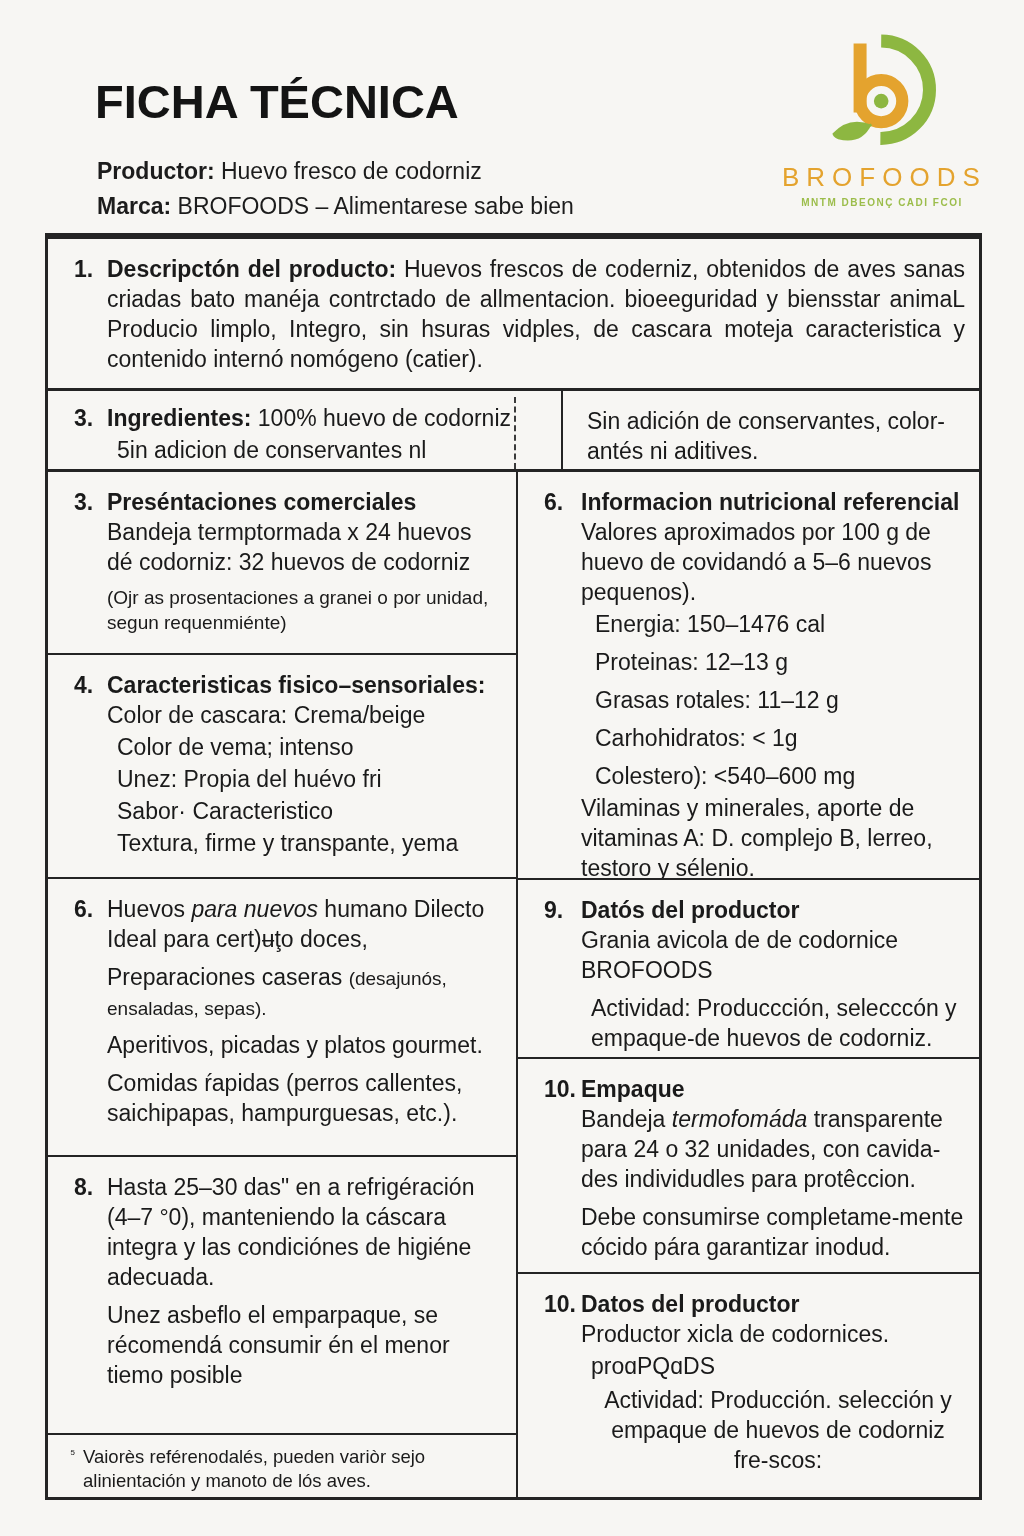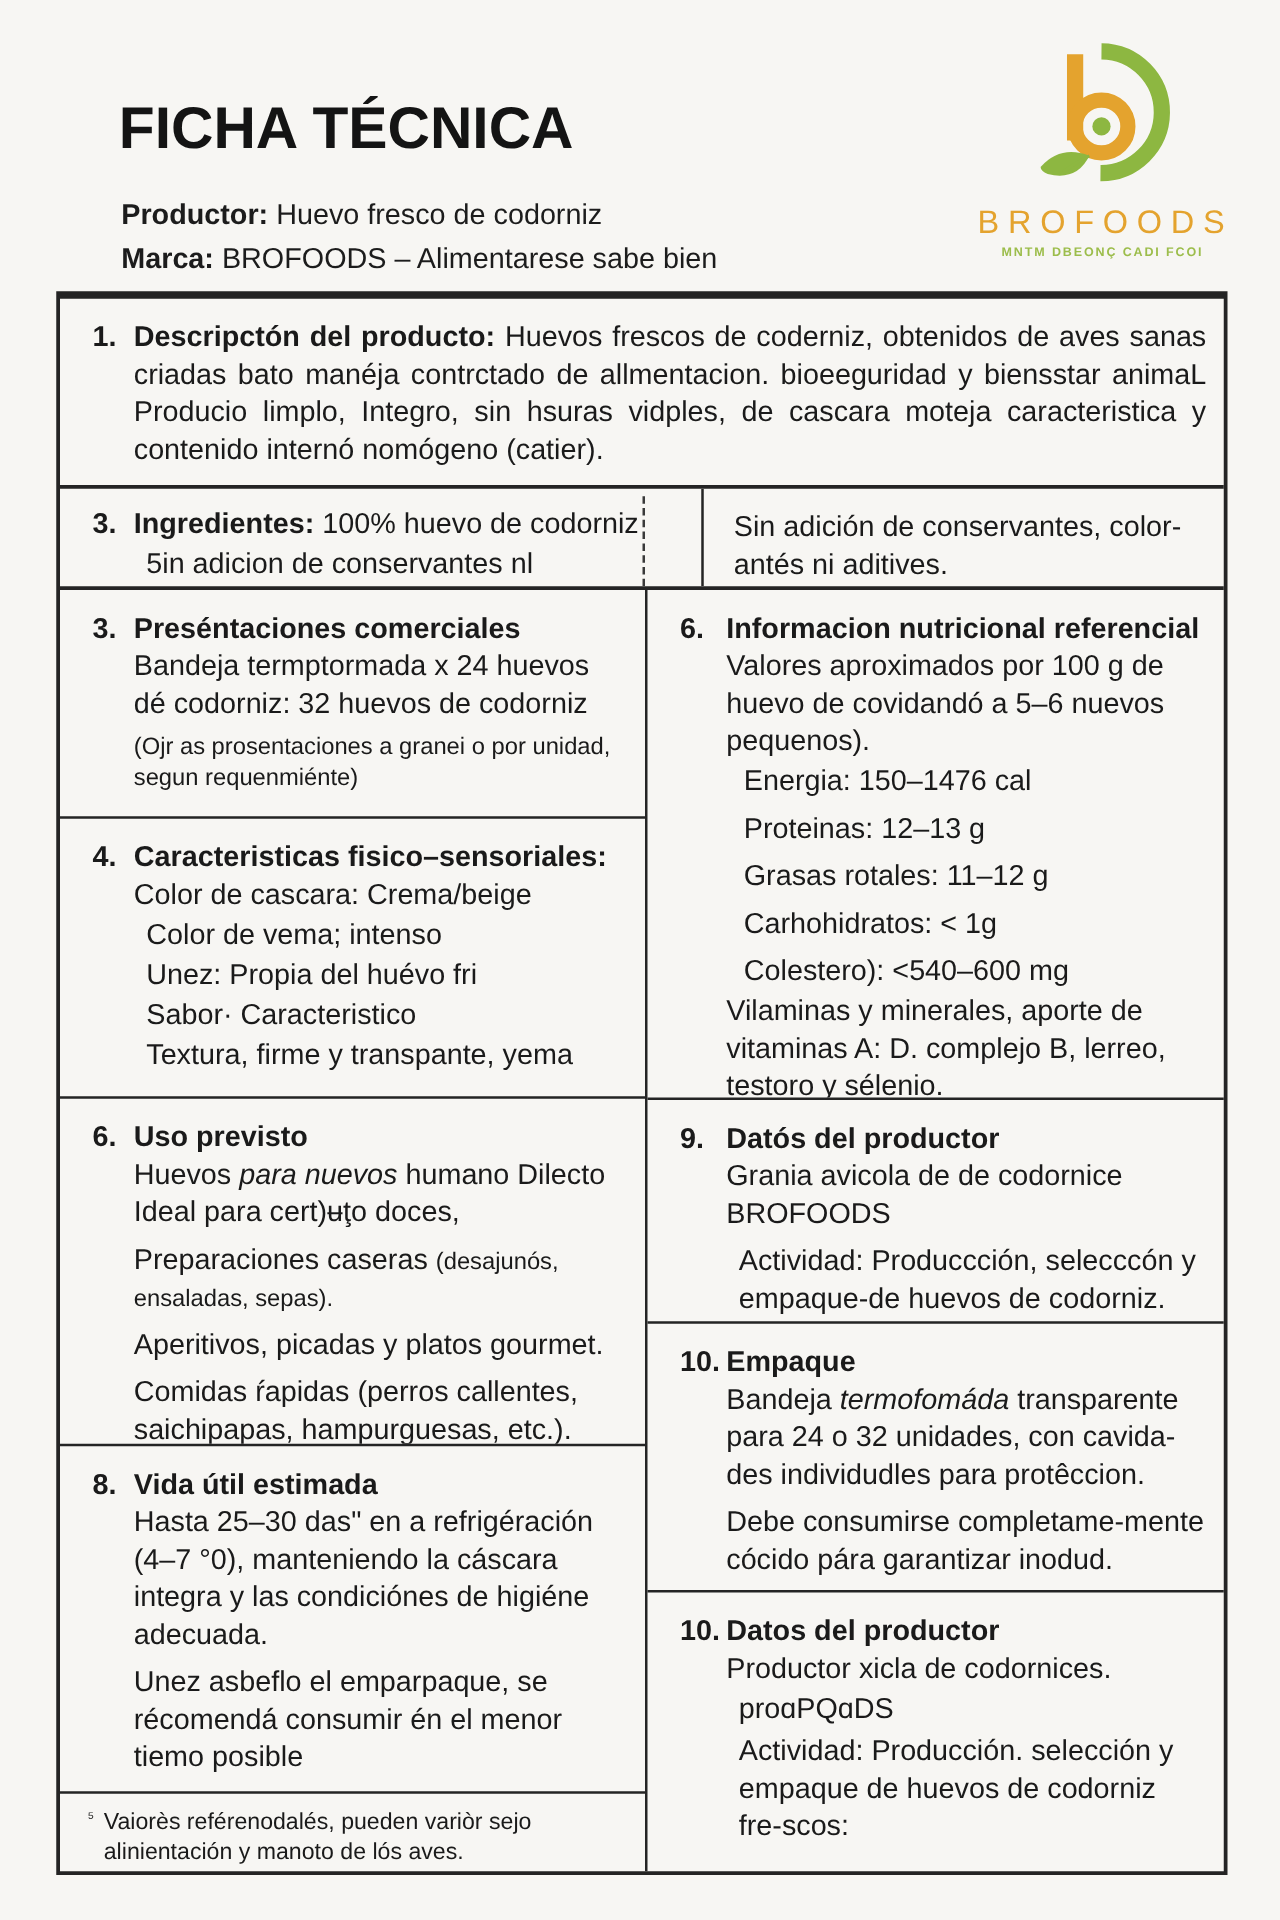--- a/index.html
+++ b/index.html
@@ -150,34 +150,32 @@
             <p>Sabor· Caracteristico</p>
             <p>Textura, firme y transpante, yema</p>
           </div>
         </div>
       </div>
 
       <div class="cell hline c-uso">
         <div class="sec">
           <span class="num">6.</span>
           <div class="bd">
-            <h3>Uso previsto</h3>
             <p><span>Huevos </span><i>para nuevos</i><span> humano Dilecto Ideal para cert)ʉţo doces,</span></p>
             <p><span>Preparaciones caseras </span><span class="small">(desajunós, ensaladas, sepas).</span></p>
             <p>Aperitivos, picadas y platos gourmet.</p>
             <p>Comidas ŕapidas (perros callentes, saichipapas, hampurguesas, etc.).</p>
           </div>
         </div>
       </div>
 
       <div class="cell hline c-vida">
         <div class="sec">
           <span class="num">8.</span>
           <div class="bd">
-            <h3>Vida útil estimada</h3>
             <p>Hasta 25–30 das" en a refrigéración (4–7 °0), manteniendo la cáscara integra y las condiciónes de higiéne adecuada.</p>
             <p>Unez asbeflo el emparpaque, se récomendá consumir én el menor tiemo posible</p>
           </div>
         </div>
       </div>
 
       <div class="cell c-foot">
         <div class="footnote">
           <span class="fn-marker">⁵</span>
           <span class="fn-text">Vaiorès reférenodalés, pueden variòr sejo alinientación y manoto de lós aves.</span>
@@ -228,20 +226,20 @@
         </div>
       </div>
 
       <div class="cell c-prod10">
         <div class="sec tight">
           <span class="num">10.</span>
           <div class="bd">
             <h3>Datos del productor</h3>
             <p>Productor xicla de codornices.</p>
             <p>proɑPQɑDS</p>
-            <p style="margin-top:4px;">Actividad: Producción. selección y empaque de huevos de codorniz fre-scos:</p>
+            <p style="margin-top:4px;text-align:center;">Actividad: Producción. selección y empaque de huevos de codorniz fre-scos:</p>
           </div>
         </div>
       </div>
 
     </div>
   </div>
 </div>
 
 </body></html>

